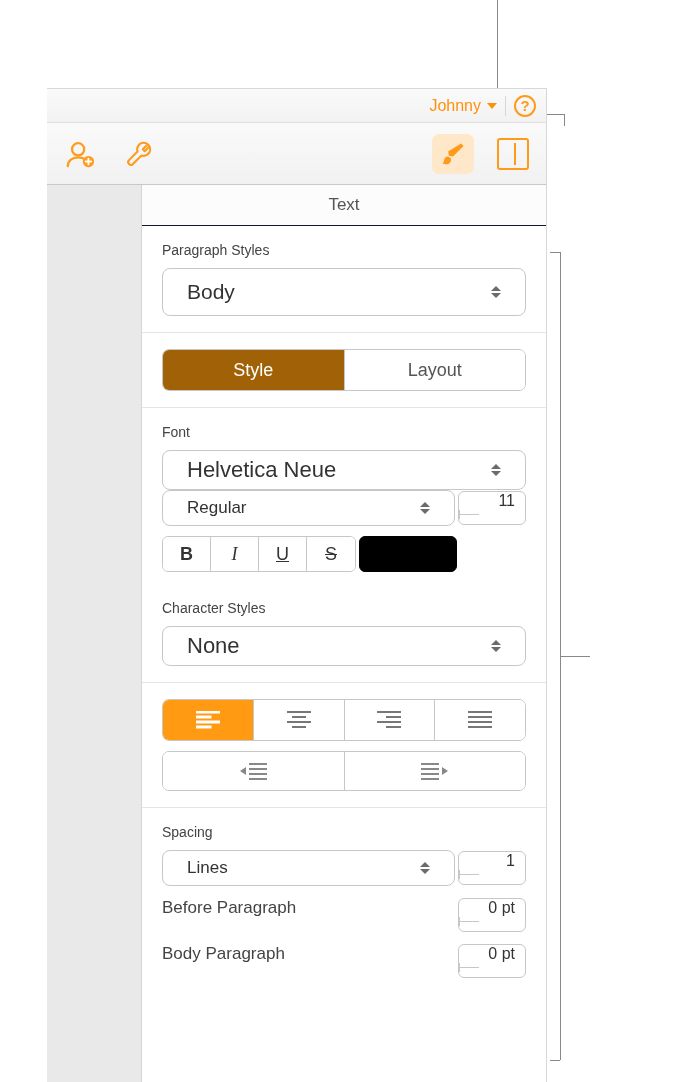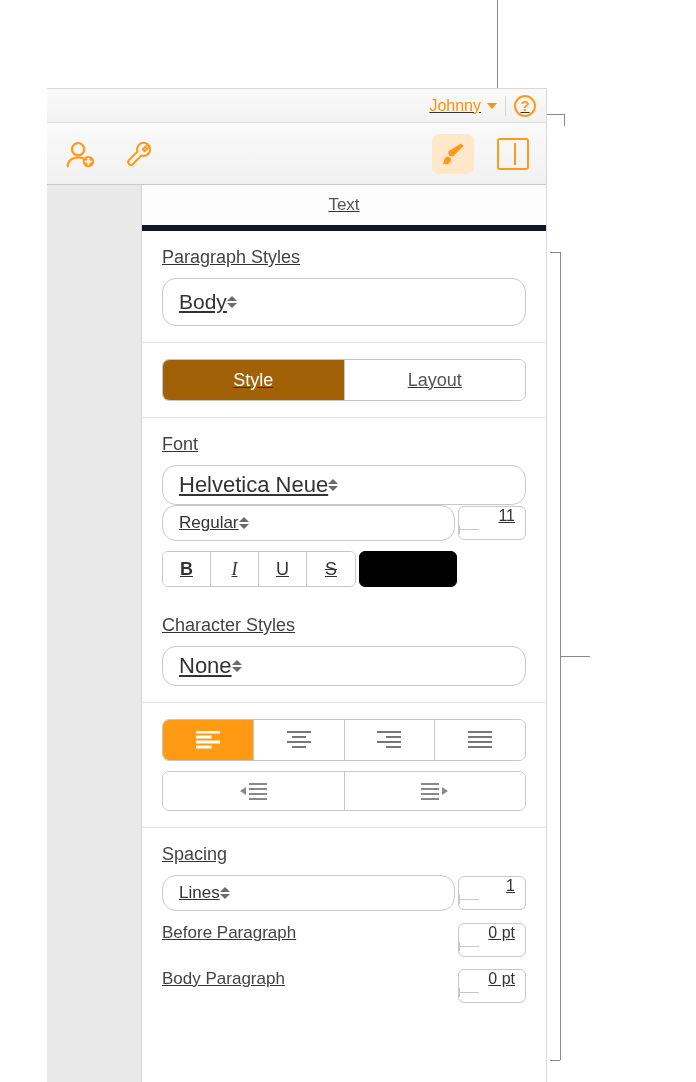--- a/index.html
+++ b/index.html
@@ -10,21 +10,21 @@
   .callout-v { position: absolute; background: #888; width: 1px; }
   .callout-tick { position: absolute; background: #888; height: 1px; }
 
   
   .window {
     position: absolute;
     left: 47px; top: 88px; right: 149px; bottom: 0;
     border-top: 1px solid #d8d8d8;
     border-right: 1px solid #d8d8d8;
     background: #fff;
-    display: flex; flex-direction: column; text-decoration: underline;
+    display: flex; flex-direction: column;
   }
 
   .titlebar {
     height: 34px;
     background: linear-gradient(#fafafa, #f2f2f2);
     border-bottom: 1px solid #e0e0e0;
     display: flex; align-items: center; justify-content: flex-end;
     padding: 0 10px 0 10px;
     gap: 8px;
     font-size: 16px;
@@ -53,30 +53,30 @@
   .icon-brush  { width: 26px; height: 26px; }
 
   .content-row { flex: 1; display:flex; overflow:hidden; }
   .doc-shelf { width: 94px; background: #e9e9e9; }
 
   .inspector {
     flex:1; border-left: 1px solid #d5d5d5; display:flex; flex-direction:column; overflow:hidden;
     font-size: 18px; color: #333;
   }
   .insp-header {
-    text-align:center; padding: 10px 0; border-bottom: 6px solid #0f172a; color:#555; font-size:17px; background:#fcfcfc;
+    text-align:center; padding: 10px 0; border-bottom: 1px solid #0f172a; color:#555; font-size:17px; background:#fcfcfc;
   }
 
   .section { padding: 16px 20px; border-bottom: 1px solid #e4e4e4; }
   .section:last-child { border-bottom: none; }
-  .sec-label { font-size: 18px; color:#444; margin-bottom: 10px; }
+  .sec-label { font-size: 14px; color:#444; margin-bottom: 10px; }
 
   .select {
-    width: 100%; height: 48px; border:1px solid #c7c7c7; border-radius: 14px; background:#fff;
-    display:flex; align-items:center; padding: 0 16px; font-size: 21px;
+    width: 100%; height: 48px; border:1px solid #c7c7c7; border-radius: 8px; background:#fff;
+    display:flex; align-items:center; justify-content:space-between; padding: 0 24px; font-size: 21px;
   }
   .select.small { height: 36px; font-size: 17px; }
   .select.med { height: 40px; font-size: 22px; }
   .select .arrows { display:flex; flex-direction:column; gap:2px; }
   .select .up, .select .dn, .arrows .up, .arrows .dn {
     width:0; height:0; border-left:5px solid transparent; border-right:5px solid transparent;
   }
   .up { border-bottom:5px solid #6b6b6b; }
   .dn { border-top:5px solid #6b6b6b; }
 

